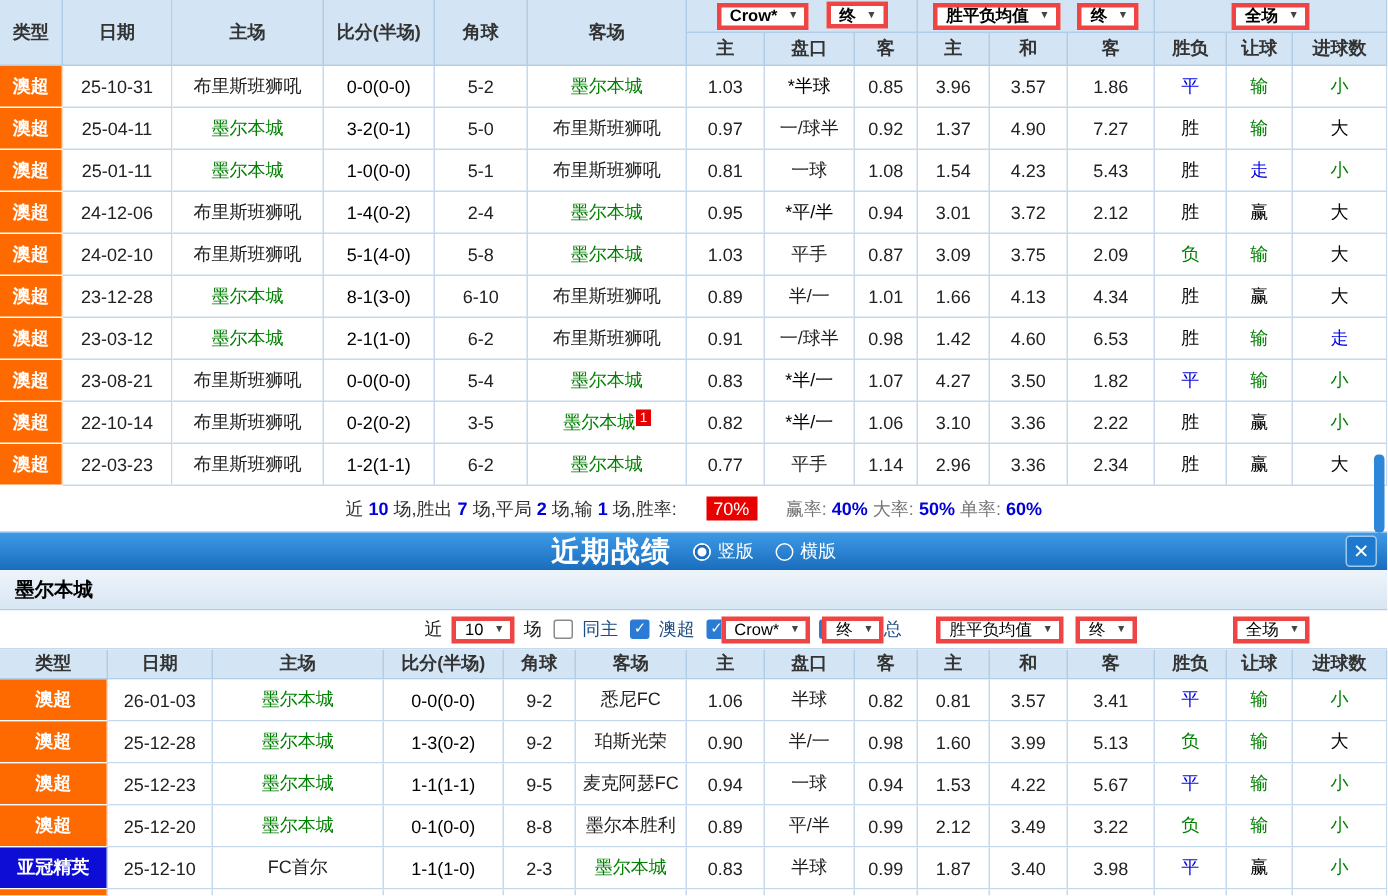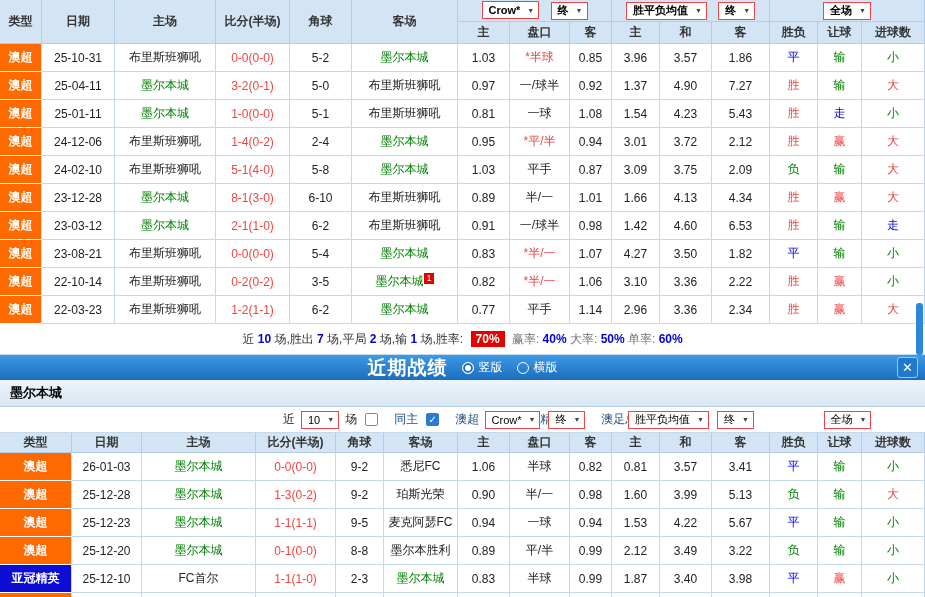--- a/index.html
+++ b/index.html
@@ -15,35 +15,35 @@
     border-right-color:#b3cde4;border-bottom-color:#b3cde4;height:22px}
   .hdr-one th{height:20px}
   tbody td{height:28px;background:#fff}
 
   
   .lg-orange{background:#ff6a00;color:#fff;font-weight:bold;border-bottom-color:#fff;border-right-color:#ffd9bd}
   .lg-blue{background:#0d0dd6;color:#fff;font-weight:bold;border-bottom-color:#fff}
 
   .t-green{color:#008000}
   .t-black{color:#222}
-  .c-red{color:#ef4444}
+  .c-red{color:#000000}
   .c-green{color:#008000}
   .c-blue{color:#0000e0}
 
   
-  .dd{display:inline-flex;align-items:center;background:#fff;border:1px solid #ef4444;
+  .dd{display:inline-flex;align-items:center;background:#fff;border:3px solid #ef4444;
     height:18px;padding:0 4px 0 6px;font-size:11px;color:#000;gap:7px;cursor:default}
   .dd .arr{font-size:7px;color:#444}
   .dd-cell .dd{margin:0 4px}
 
   
   .summary-cell{height:31px;font-size:12px;color:#333;border-right:none}
   .s-num{color:#0000d8;font-weight:bold}
   .s-blue{color:#737373}
-  .s-badge{background:#e80000;color:#fff;font-weight:bold;padding:1px 5px;margin:0 4px}
+  .s-badge{background:#e80000;color:#fff;font-weight:normal;padding:1px 5px;margin:0 16px}
 
   
   .panel-bar{height:25px;background:linear-gradient(#3d9ae6,#1a6dbd);display:flex;
     align-items:center;justify-content:center;gap:14px;position:relative}
   .panel-title{color:#fff;font-weight:bold;font-size:19px;letter-spacing:1px}
   .radio-group{display:flex;align-items:center;gap:14px}
   .radio-opt{display:inline-flex;align-items:center;gap:5px;color:#fff;font-size:12px;cursor:default}
   .radio{width:12px;height:12px;border:1px solid #fff;border-radius:50%;background:transparent;display:inline-block}
   .radio.sel{background:#fff;box-shadow:inset 0 0 0 2px #1a6dbd}
   .close-btn{position:absolute;right:7px;top:2px;width:21px;height:21px;background:#1e7ace;
@@ -53,21 +53,21 @@
   
   .team-band{height:27px;background:linear-gradient(#eef4fa,#d8e6f3);display:flex;
     align-items:center;padding-left:10px;font-weight:bold;font-size:13px;color:#000;
     border-bottom:1px solid #b3cde4}
 
   
   .controls-band{height:26px;position:relative;background:#fff;border-bottom:1px solid #c6d9ec}
   .filter-controls{position:absolute;left:283px;top:0;height:25px;display:flex;
     align-items:center;gap:6px;font-size:12px;color:#222}
   .filter-list{display:inline-flex;align-items:center;gap:4px;margin-left:2px}
-  .filter{display:inline-flex;align-items:center;gap:16px;margin-right:4px;cursor:default}
+  .filter{display:inline-flex;align-items:center;gap:6px;margin-right:4px;cursor:default}
   .filter .lbl{color:#1d4f86}
   .cb{width:13px;height:13px;border:1px solid #8a8a8a;background:#fff;display:inline-flex;
     align-items:center;justify-content:center;font-size:10px;line-height:1;color:#fff;border-radius:2px}
   .cb.checked{background:#2b7bd4;border-color:#2b7bd4}
   .band-dd{position:absolute;top:0;height:25px;display:flex;align-items:center;justify-content:center;gap:8px}
   .band-dd.g1{left:458px;width:154px}
   .band-dd.g2{left:612px;width:158px}
   .band-dd.g3{left:770px;width:155px}
 
   .badge-card{display:inline-block;background:#e60000;color:#fff;font-size:9px;line-height:11px;

